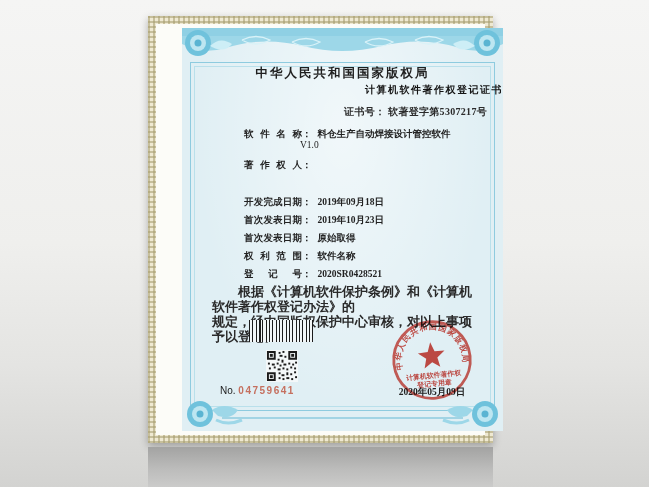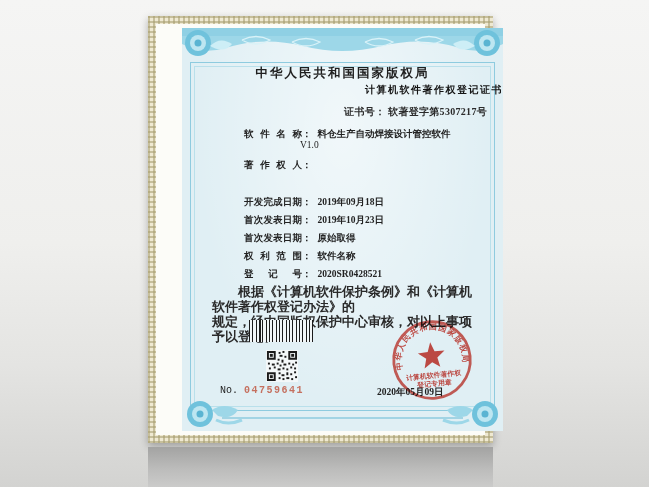--- a/index.html
+++ b/index.html
@@ -64,24 +64,24 @@
   .statement .ln1 { text-indent:2em; }
 
   .barcode {
     position:absolute; left:67px; top:292px; width:64px; height:22px;
     background:
       repeating-linear-gradient(90deg,#1c1c1c 0 1.5px, #f2f6f7 1.5px 3px, #1c1c1c 3px 4.5px, #f2f6f7 4.5px 7px, #1c1c1c 7px 8px, #f2f6f7 8px 10px);
   }
   .qr { position:absolute; left:84px; top:322px; width:32px; height:32px; }
 
   .serial { position:absolute; left:38px; top:357px; font-size:10px; color:#222;
-    font-family:Liberation Mono, monospace; }
+    font-family:Liberation Sans, sans-serif; }
   .serial .num { color:#c5705f; letter-spacing:1.5px; font-weight:bold; }
 
-  .issue-date { position:absolute; left:195px; top:358px; width:110px; text-align:left;
+  .issue-date { position:absolute; left:195px; top:358px; width:110px; text-align:center;
     font-size:9.5px; font-weight:bold; color:#222; z-index:3; }
 
   .seal { position:absolute; left:208px; top:290px; width:84px; height:84px;
     mix-blend-mode:multiply; opacity:.92; transform:rotate(-6deg); z-index:4; }
 
   .reflection {
     position:absolute; left:148px; top:447px; width:345px; height:40px;
     background:linear-gradient(180deg,#a3a3a2 0%,#bcbcbb 55%,#cbcbca 100%);
   }
 </style>

